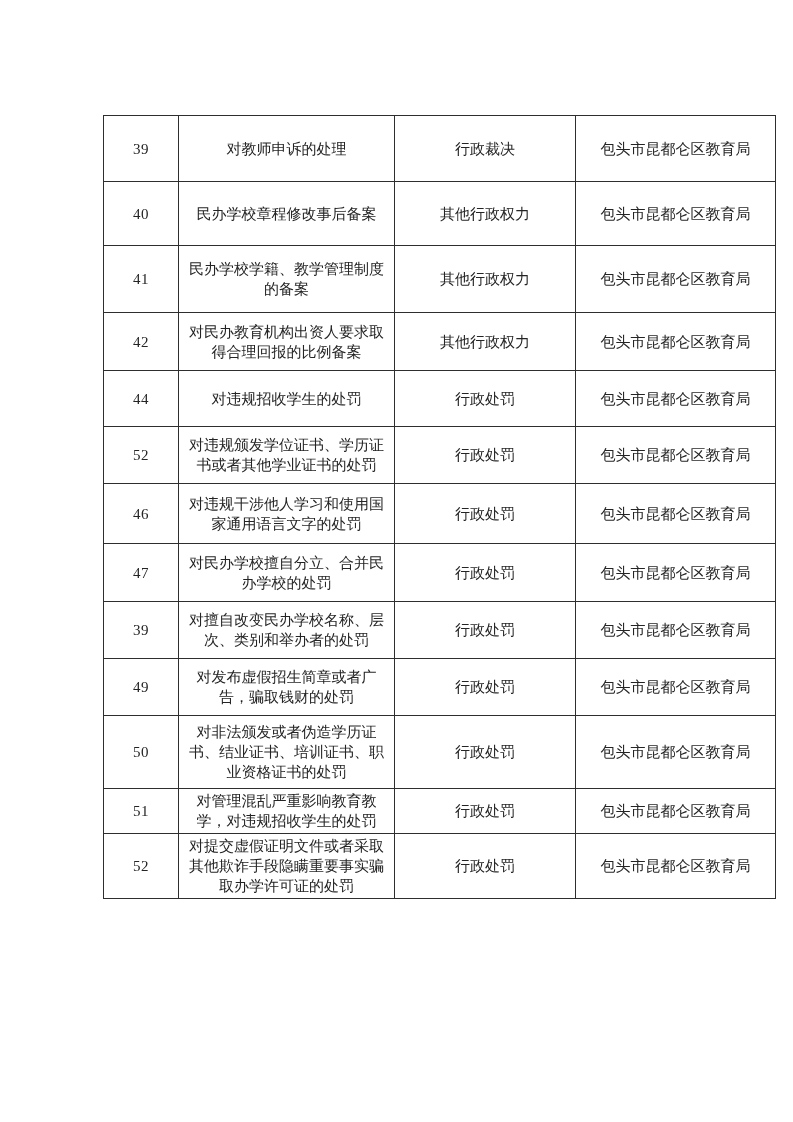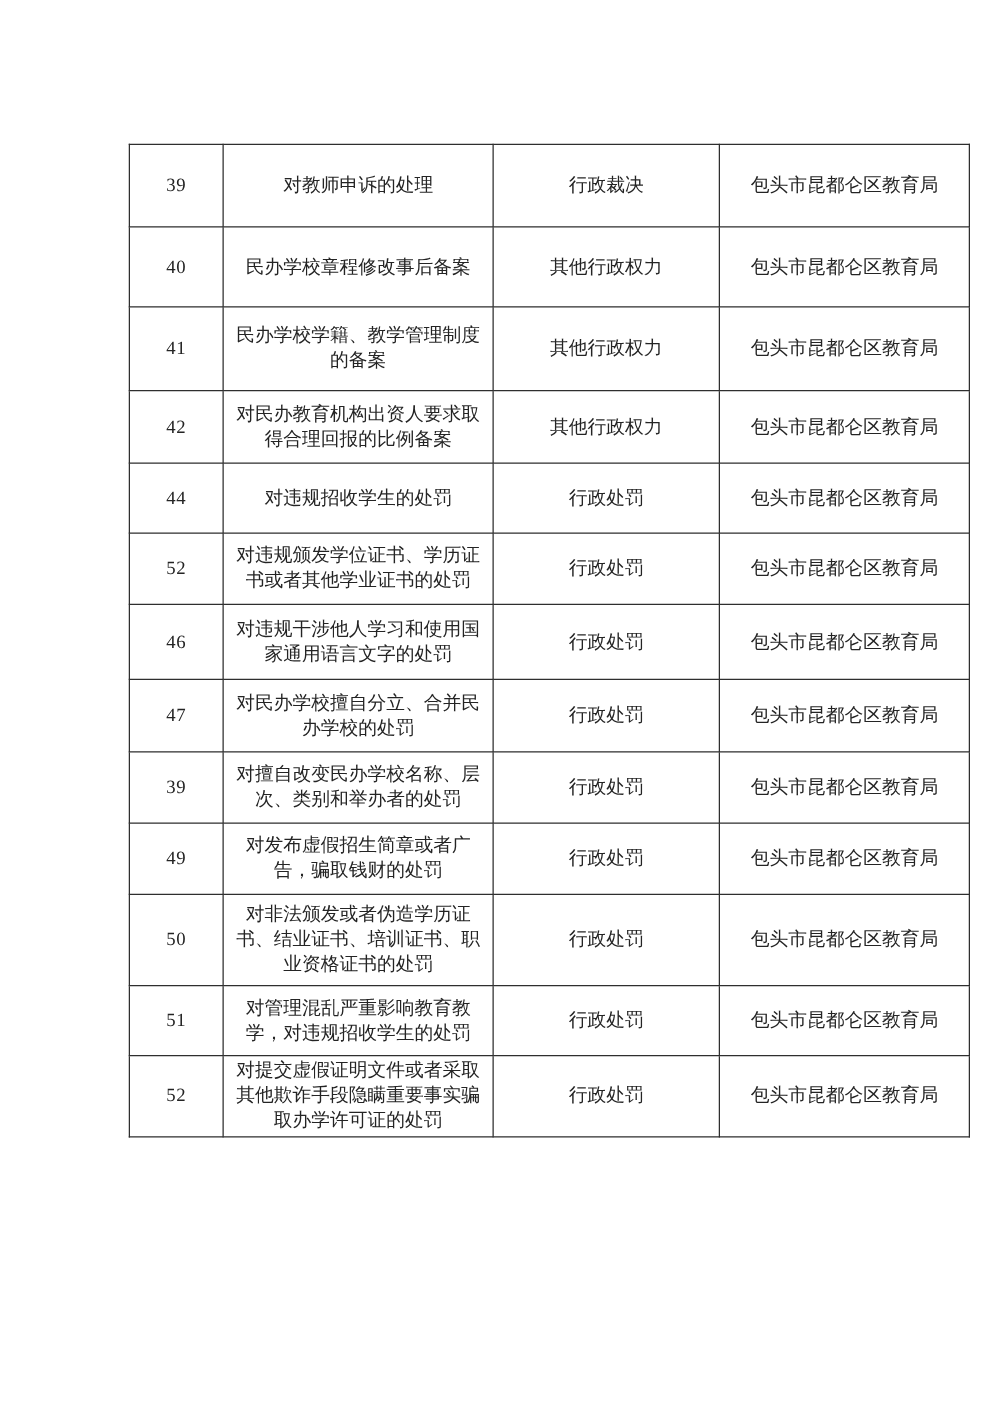--- a/index.html
+++ b/index.html
@@ -107,21 +107,21 @@
         <td class="c-item">对发布虚假招生简章或者广告，骗取钱财的处罚</td>
         <td class="c-cat">行政处罚</td>
         <td class="c-dept">包头市昆都仑区教育局</td>
       </tr>
       <tr style="height:73px">
         <td class="c-no">50</td>
         <td class="c-item">对非法颁发或者伪造学历证书、结业证书、培训证书、职业资格证书的处罚</td>
         <td class="c-cat">行政处罚</td>
         <td class="c-dept">包头市昆都仑区教育局</td>
       </tr>
-      <tr style="height:56px">
+      <tr style="height:45px">
         <td class="c-no">51</td>
         <td class="c-item">对管理混乱严重影响教育教学，对违规招收学生的处罚</td>
         <td class="c-cat">行政处罚</td>
         <td class="c-dept">包头市昆都仑区教育局</td>
       </tr>
       <tr style="height:61px">
         <td class="c-no">52</td>
         <td class="c-item">对提交虚假证明文件或者采取其他欺诈手段隐瞒重要事实骗取办学许可证的处罚</td>
         <td class="c-cat">行政处罚</td>
         <td class="c-dept">包头市昆都仑区教育局</td>

